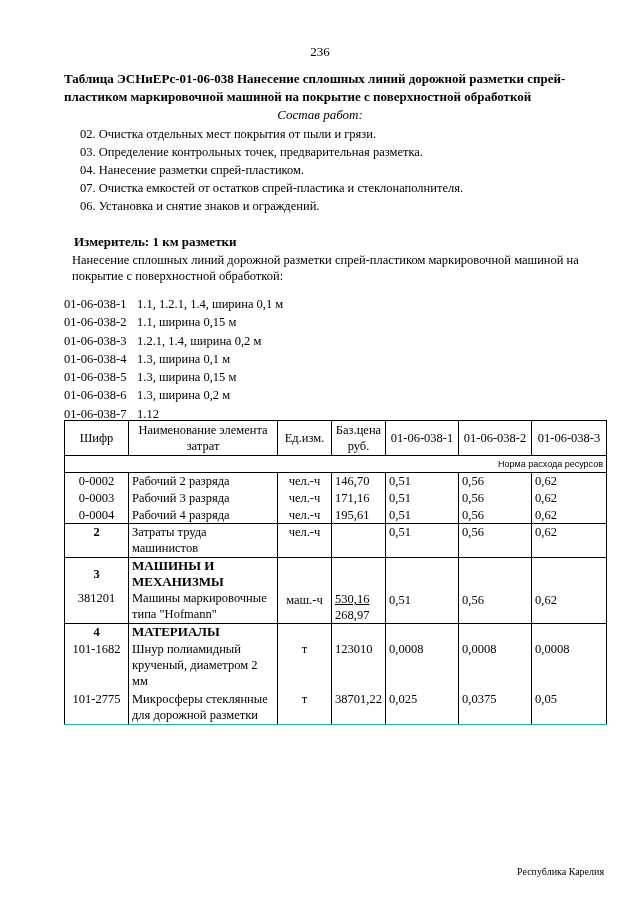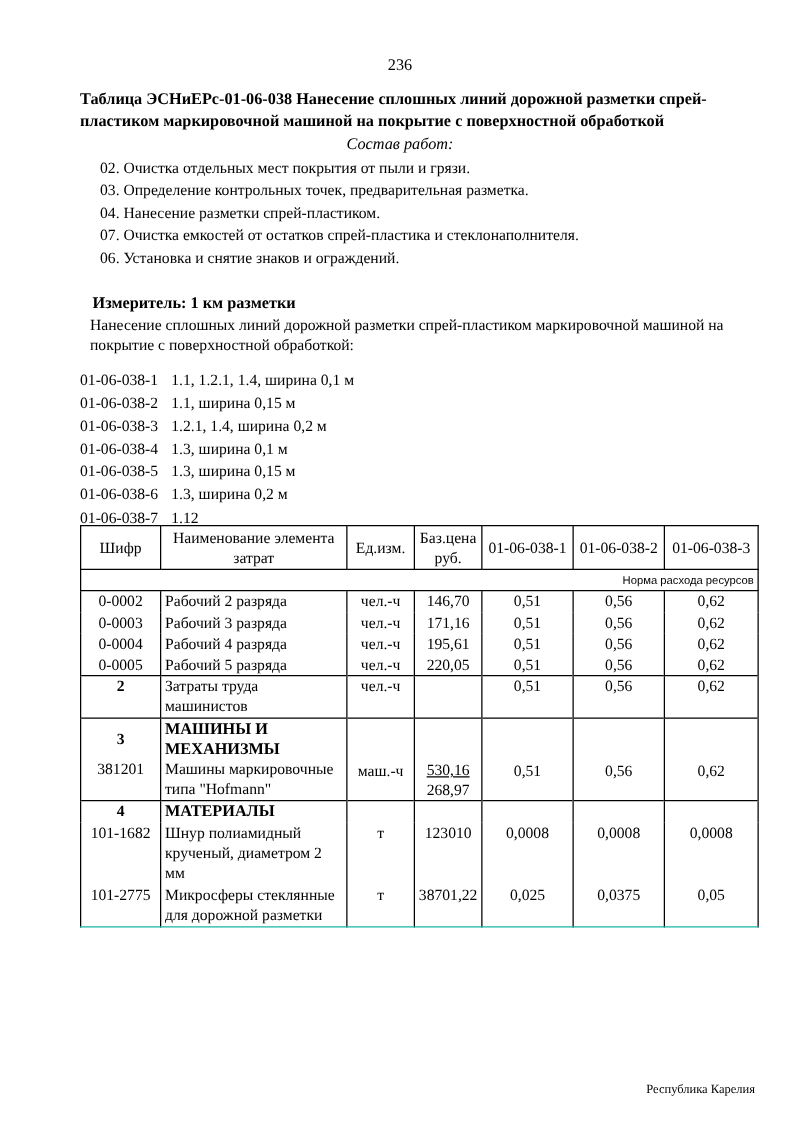--- a/index.html
+++ b/index.html
@@ -19,21 +19,21 @@
   .codes .row { height: 18.3px; line-height: 18px; white-space: nowrap; }
   .codes .code { display: inline-block; width: 73px; }
   table.res {
     position: absolute; left: 64px; top: 420px; width: 542px;
     border-collapse: collapse; table-layout: fixed; font-size: 12.5px;
   }
   table.res td, table.res th { padding: 0 3px; vertical-align: top; line-height: 16px; }
   table.res th { font-weight: normal; border: 1px solid #000; text-align: center; vertical-align: middle; height: 34px; }
   .vl { border-left: 1px solid #000; border-right: 1px solid #000; }
   .c { text-align: center; }
-  .r { text-align: center; }
+  .r { text-align: left; }
   .b { font-weight: bold; }
   .sep-top td { border-top: 1px solid #000; }
   .norma td { border: 1px solid #000; font-family: "Liberation Sans", sans-serif; font-size: 9px; text-align: right; height: 13px; line-height: 13px; }
   .u { text-decoration: underline; }
   tr.last td { border-bottom: 1px solid #14b8a6; }
   .footer { right: 36px; top: 866px; font-size: 10px; }
 </style>
 </head>
 <body>
 
@@ -106,29 +106,20 @@
   </tr>
   <tr style="height:17px">
     <td class="vl c">0-0004</td>
     <td class="vl">Рабочий 4 разряда</td>
     <td class="vl c">чел.-ч</td>
     <td class="vl r">195,61</td>
     <td class="vl r">0,51</td>
     <td class="vl r">0,56</td>
     <td class="vl r">0,62</td>
   </tr>
-  <tr style="height:17px">
-    <td class="vl c">0-0005</td>
-    <td class="vl">Рабочий 5 разряда</td>
-    <td class="vl c">чел.-ч</td>
-    <td class="vl r">220,05</td>
-    <td class="vl r">0,51</td>
-    <td class="vl r">0,56</td>
-    <td class="vl r">0,62</td>
-  </tr>
 
   <tr class="sep-top" style="height:34px">
     <td class="vl c b">2</td>
     <td class="vl">Затраты труда машинистов</td>
     <td class="vl c">чел.-ч</td>
     <td class="vl"></td>
     <td class="vl r">0,51</td>
     <td class="vl r">0,56</td>
     <td class="vl r">0,62</td>
   </tr>

